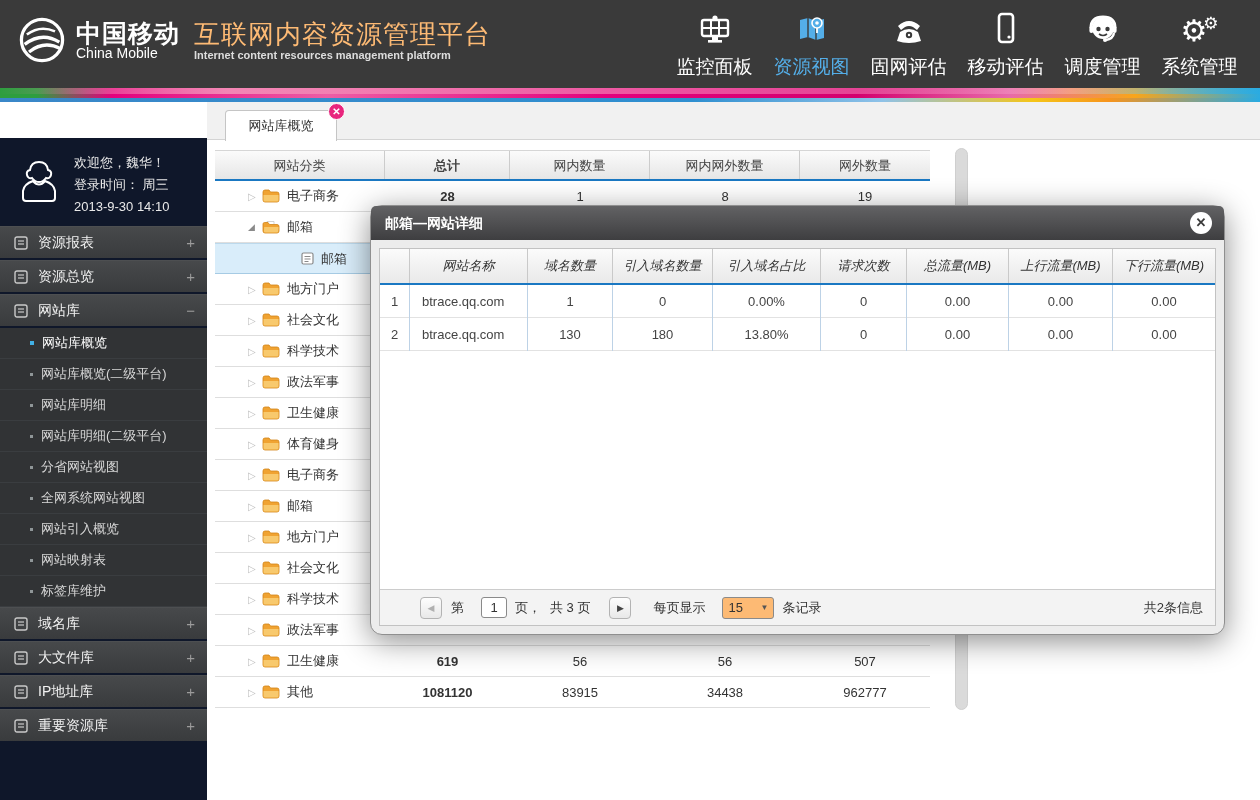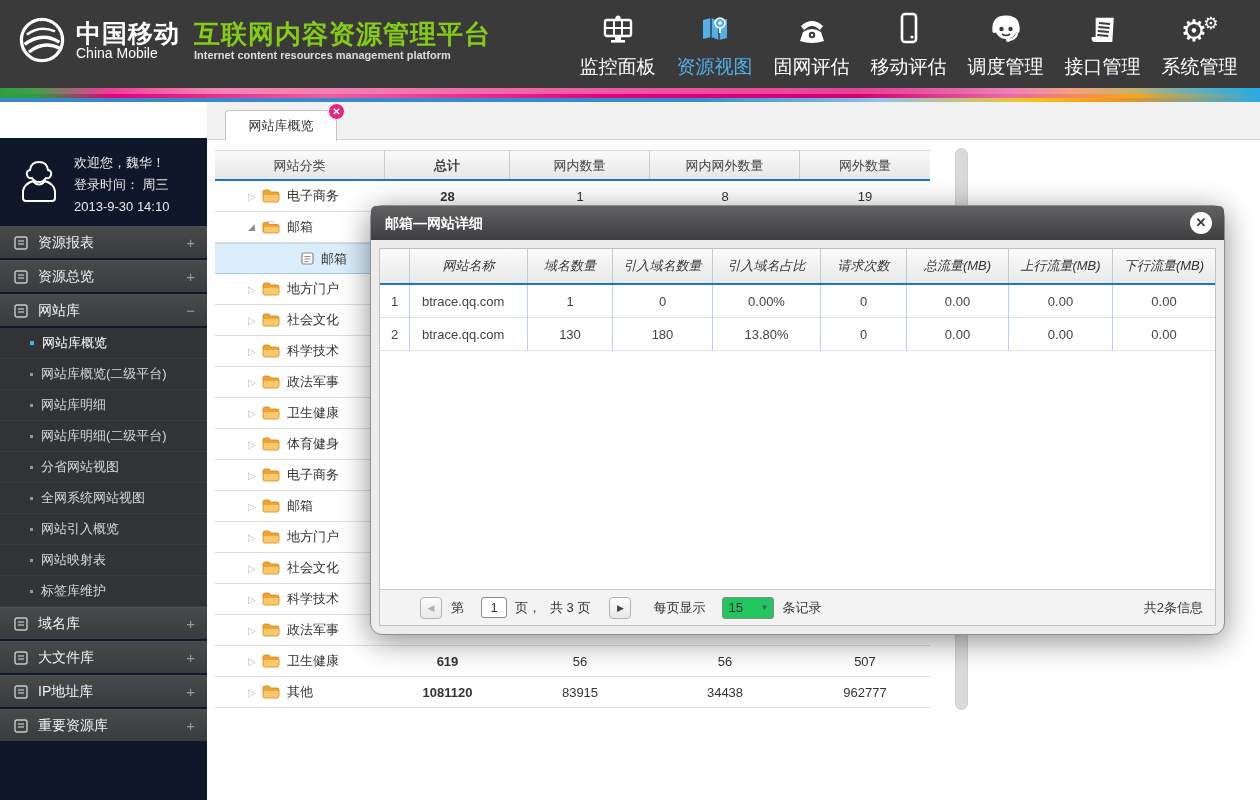--- a/index.html
+++ b/index.html
@@ -8,21 +8,21 @@
          font-family:"Liberation Sans", sans-serif; }
 
   
   .top-header { position:absolute; top:0; left:0; width:1260px; height:88px; background:#3a3a3a; }
   .brand { position:absolute; left:16px; top:14px; display:flex; align-items:center; }
   .brand-logo { width:52px; height:52px; }
   .brand-cn { color:#fff; font-size:25px; font-weight:bold; letter-spacing:1px; line-height:26px; }
   .brand-en { color:#fff; font-size:14px; line-height:15px; }
   .brand-names { margin-left:8px; }
   .brand-titles { margin-left:14px; }
-  .brand-title { color:#84cc16; font-size:26px; font-weight:bold; letter-spacing:1px; line-height:30px;}
+  .brand-title { color:#fdba74; font-size:26px; font-weight:normal; letter-spacing:1px; line-height:30px;}
   .brand-sub { color:#ddd; font-size:11px; font-weight:bold; }
 
   .top-nav { position:absolute; right:12px; top:0; height:88px; display:flex; }
   .nav-item { width:97px; height:88px; display:flex; flex-direction:column; align-items:center;
               justify-content:center; cursor:pointer; }
   .nav-item .nav-ic { height:38px; display:flex; align-items:flex-end; justify-content:center; }
   .nav-item .nav-label { color:#fff; font-size:19px; margin-top:8px; }
   .nav-item.active .nav-label { color:#54aee8; }
   .gear-glyph { color:#fff; line-height:1; }
 
@@ -109,21 +109,21 @@
   .dt-fill { flex:1; }
   .dt-foot { flex:0 0 auto; height:36px; background:#f3f3f3; border-top:1px solid #cccccc;
     display:flex; align-items:center; padding:0 12px 0 40px; font-size:13px; color:#333; }
   .pg-btn { width:22px; height:22px; border:1px solid #b3b3b3; border-radius:4px;
     background:linear-gradient(#fdfdfd,#e8e8e8); text-align:center; line-height:20px;
     font-size:9px; cursor:pointer; }
   .pg-btn.disabled { color:#b0b0b0; }
   .pg-btn.enabled { color:#444; }
   .pg-input { width:26px; height:21px; border:1px solid #8a8a8a; border-radius:3px; background:#fff;
     text-align:center; font-size:13px; color:#333; line-height:19px; margin:0 8px; }
-  .pg-select { width:52px; height:22px; border:1px solid #8a8a8a; border-radius:3px; background:#22c55e;
+  .pg-select { width:52px; height:22px; border:1px solid #8a8a8a; border-radius:3px; background:#fdba74;
     display:flex; align-items:center; padding:0 5px; margin:0 8px; cursor:pointer; }
   .pg-select .sel-val { flex:1; font-size:13px; color:#333; }
   .pg-select .sel-arrow { font-size:8px; color:#555; }
   .sp { margin:0 9px; }
   .total-info { margin-left:auto; color:#333; }
 </style>
 </head>
 <body>
 
 <div class="top-header">
@@ -200,32 +200,20 @@
             <circle cx="21.5" cy="15" r="2.2" fill="#3a3a3a"></circle>
         <path d="M5 14 Q5 3 17 3 Q29 3 29 14" fill="none" stroke="#fff" stroke-width="3"></path>
         <rect x="3.4" y="12" width="4" height="7" rx="2" fill="#fff"></rect>
             <rect x="26.6" y="12" width="4" height="7" rx="2" fill="#fff"></rect>
         <path d="M28 19 Q27 25 20 26" fill="none" stroke="#fff" stroke-width="2.4"></path>
         <circle cx="19" cy="26" r="2" fill="#fff"></circle>
         <path d="M13 20 Q17 23 21 20" fill="none" stroke="#3a3a3a" stroke-width="1.6"></path>
           </svg>
         </div>
       <div class="nav-label">调度管理</div>
-    </div>
-    <div class="nav-item">
-      <div class="nav-ic">
-          <svg width="34" height="32" viewBox="0 0 34 32">
-        <path d="M11 3 L29 5 L25 29 L7 27 Q4 26 5 22 L9 22 Z" fill="#fff" transform="rotate(-6 17 16)"></path>
-        <line x1="13" y1="9" x2="24" y2="10" stroke="#3a3a3a" stroke-width="1.8"></line>
-        <line x1="12.4" y1="13" x2="23.4" y2="14" stroke="#3a3a3a" stroke-width="1.8"></line>
-        <line x1="11.8" y1="17" x2="22.8" y2="18" stroke="#3a3a3a" stroke-width="1.8"></line>
-        <line x1="11.2" y1="21" x2="22.2" y2="22" stroke="#3a3a3a" stroke-width="1.8"></line>
-          </svg>
-        </div>
-      <div class="nav-label">接口管理</div>
     </div>
     <div class="nav-item">
       <div class="nav-ic">
         <span class="gear-glyph" style="font-size:30px;">⚙</span>
           <span class="gear-glyph" style="font-size:17px; margin-left:-4px; margin-bottom:14px;">⚙</span>
       </div>
       <div class="nav-label">系统管理</div>
     </div>
   </div>
 </div>

